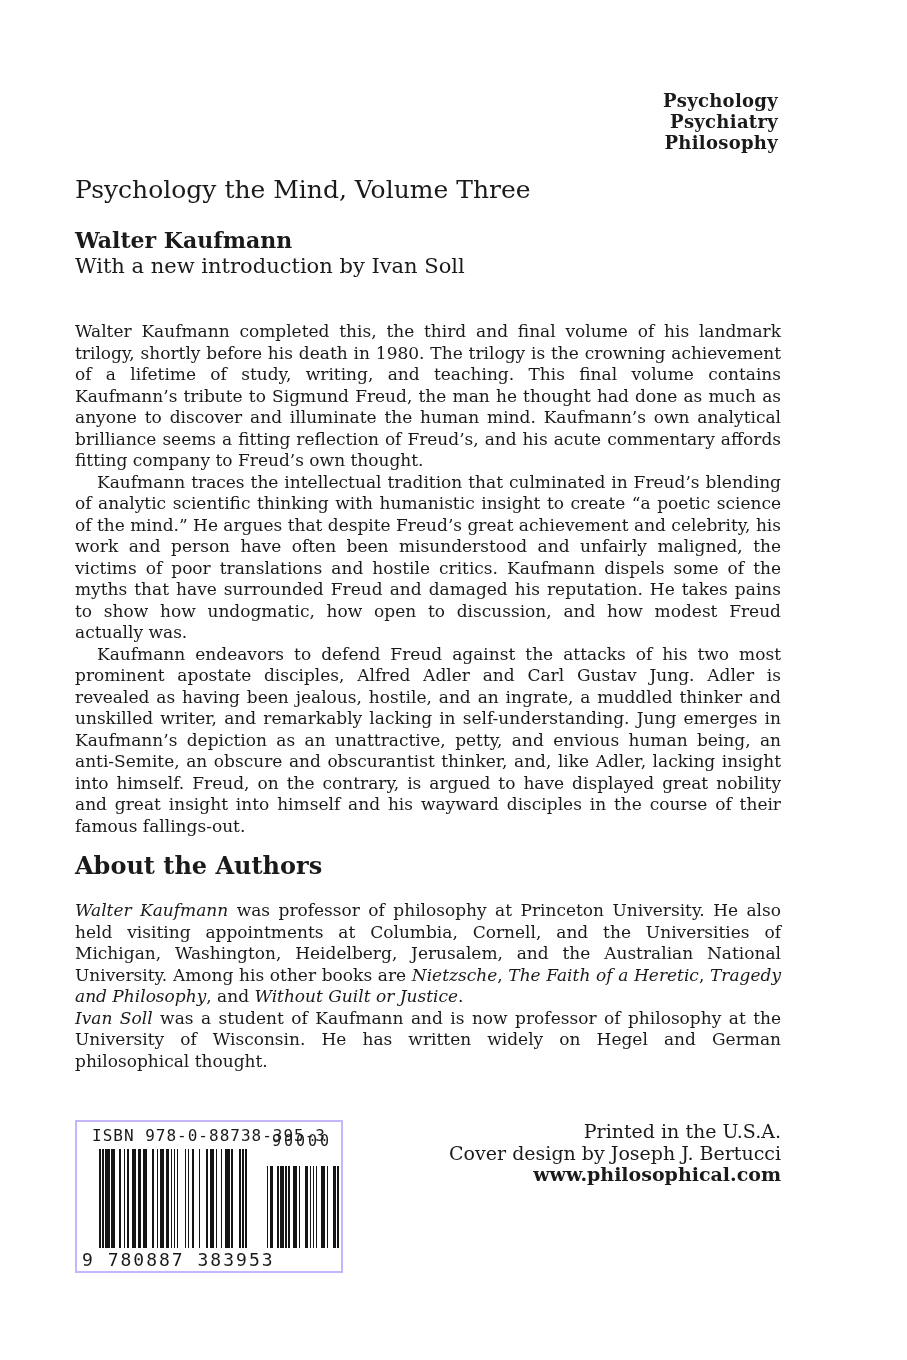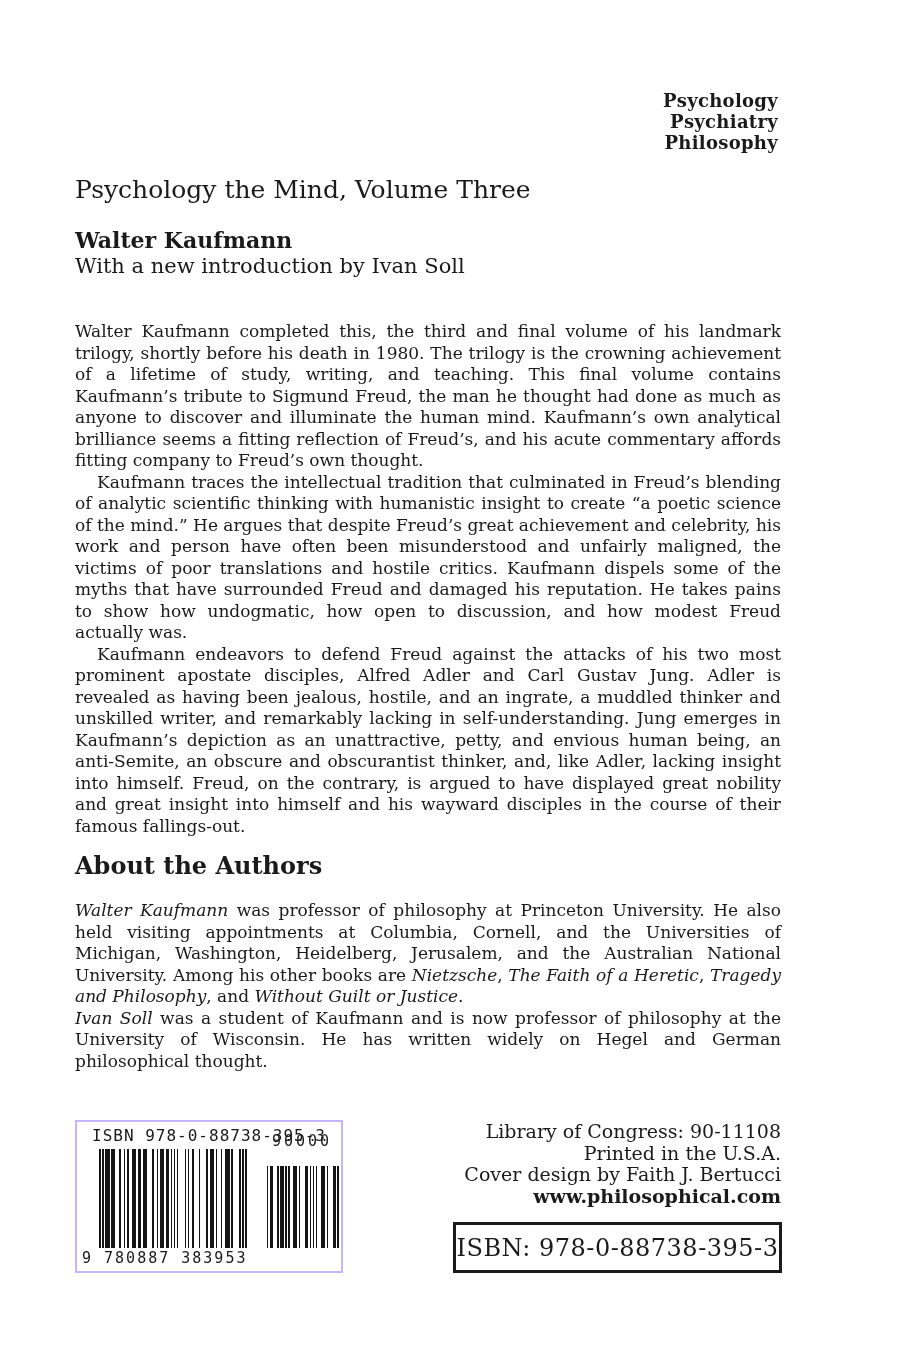--- a/index.html
+++ b/index.html
@@ -35,21 +35,21 @@
 
   svg{shape-rendering:crispEdges;display:block}
 
   .barcode-box{
     position:absolute;left:75px;top:1120px;width:268px;height:153px;
     border:2px solid #c4b5fd;box-sizing:border-box;background:#fff;
     font-family:"DejaVu Sans Mono","Liberation Mono",monospace;
   }
   .bc-header{position:absolute;top:4px;left:0;right:0;text-align:center;font-size:16px;letter-spacing:1px;white-space:nowrap}
   .bc-main{position:absolute;left:22px;top:27px;width:148px;height:99px}
-  .bc-digits{position:absolute;left:5px;top:127px;font-size:15px;letter-spacing:2px;background:#fff;white-space:nowrap}
+  .bc-digits{position:absolute;left:5px;top:127px;font-size:18px;letter-spacing:2px;background:#fff;white-space:nowrap}
   .bc-addon-label{position:absolute;left:188px;top:10px;width:74px;text-align:center;font-size:15px;letter-spacing:3px}
   .bc-addon{position:absolute;left:188px;top:44px;width:74px;height:82px}
 
   .colophon{
     position:absolute;right:126px;top:1121px;text-align:right;
     font-size:19px;line-height:21.5px;white-space:nowrap;
   }
   .colophon .website{font-weight:bold}
 
   .isbn-box{
@@ -139,23 +139,19 @@
           <rect x="33" y="0" width="1" height="100" fill="#151515"></rect>
           <rect x="36" y="0" width="3" height="100" fill="#151515"></rect>
           <rect x="40" y="0" width="1" height="100" fill="#151515"></rect>
           <rect x="44" y="0" width="2" height="100" fill="#151515"></rect>
           <rect x="47" y="0" width="1" height="100" fill="#151515"></rect>
         </svg>
       </div>
   </div>
 
   <div class="colophon">
-    <div>Library of Congress: 90-11108</div>
     <div>Printed in the U.S.A.</div>
-    <div>Cover design by Faith J. Bertucci</div>
+    <div>Cover design by Joseph J. Bertucci</div>
     <div class="website">www.philosophical.com</div>
   </div>
 
-  <div class="isbn-box">
-    <span>ISBN: 978-0-88738-395-3</span>
-  </div>
 
 </main>
 
 </body></html>

